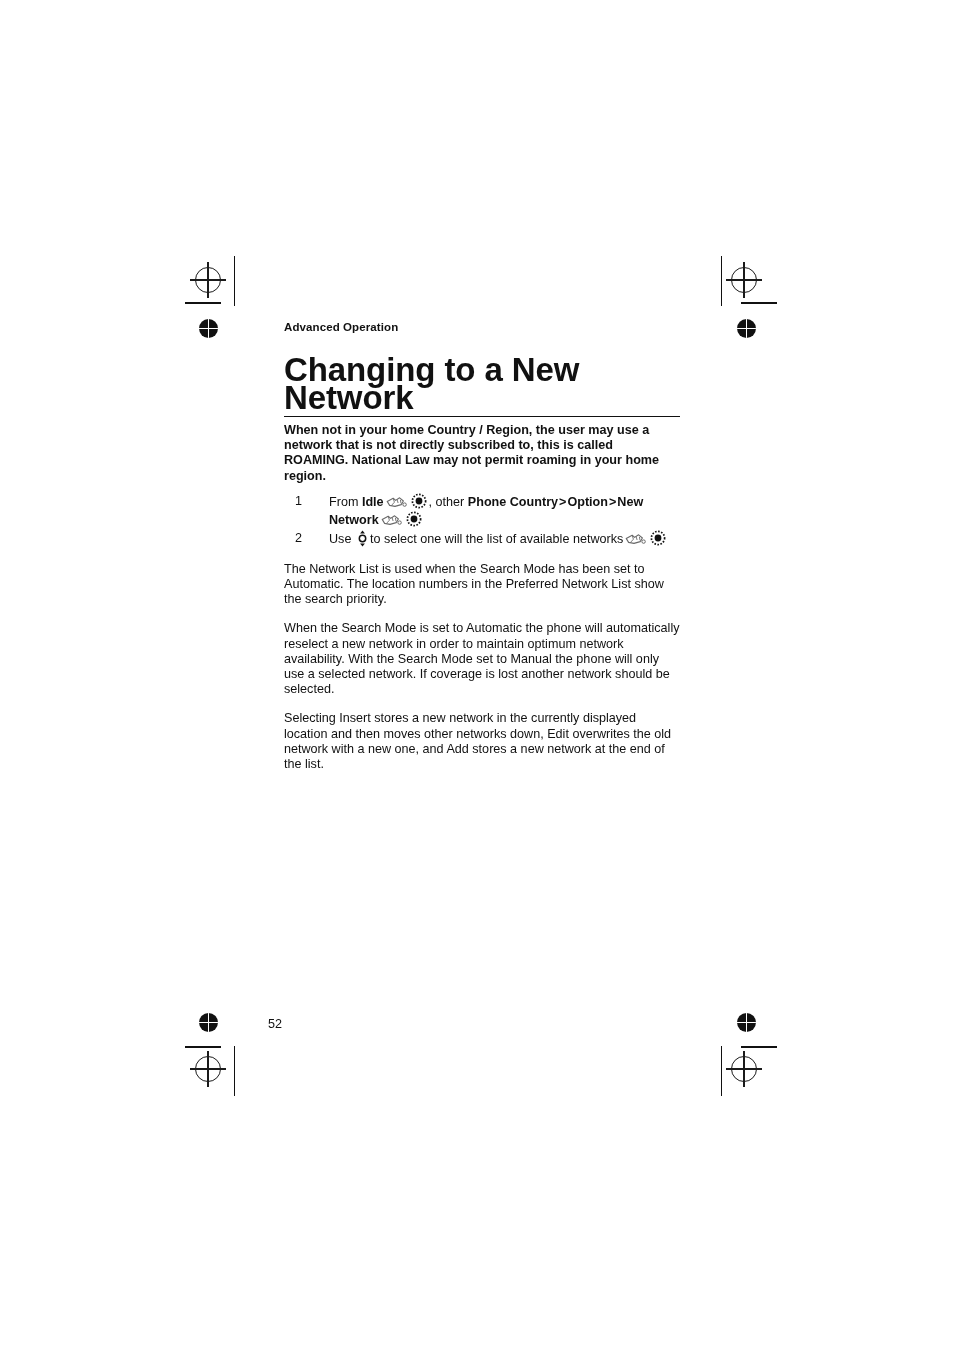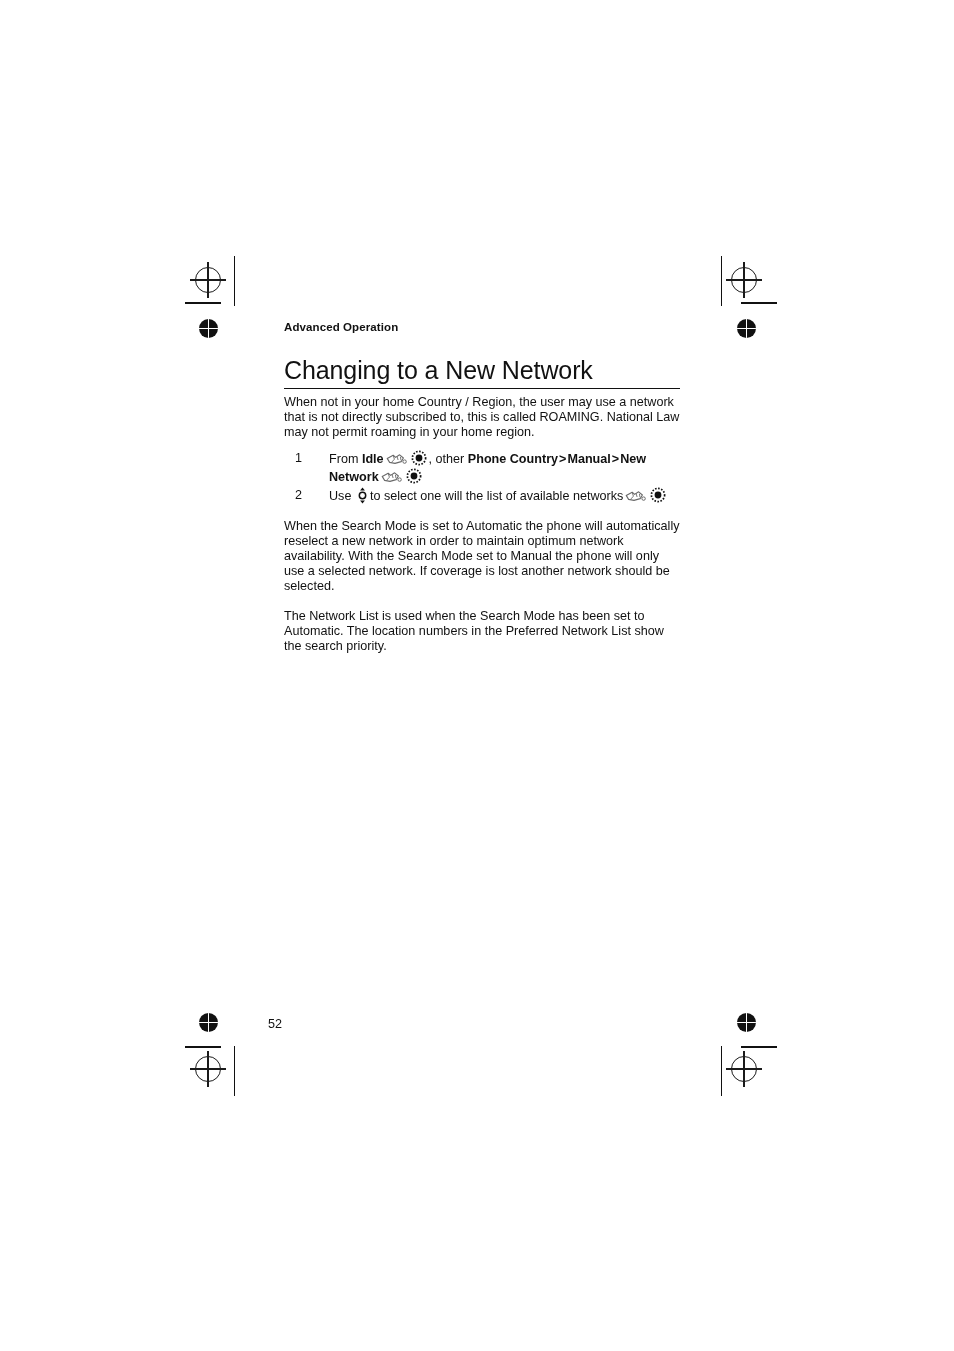--- a/index.html
+++ b/index.html
@@ -98,37 +98,38 @@
 
   .running-head {
     font-size: 11.5px;
     font-weight: bold;
     letter-spacing: 0.1px;
     line-height: 14px;
     margin: 0 0 22px 0;
   }
 
   h1.chapter-title {
-    font-size: 25px;
-    font-weight: normal;
+    font-size: 33px;
+    font-weight: bold;
     line-height: 28px;
     letter-spacing: -0.1px;
     margin: 0 0 2px 0;
     padding: 0 0 4px 0;
     border-bottom: 1.2px solid #111111;
   }
 
   p.para {
     font-size: 12.6px;
     line-height: 15.2px;
     margin: 7px 0 0 0;
     text-align: left;
   }
   p.para.first-after-title {
     margin-top: 6px;
+    font-weight: bold;
   }
   p.para.spaced {
     margin-top: 14px;
   }
 
   
   ol.steps {
     list-style: none;
     margin: 9px 0 9px 0;
     padding: 0;
@@ -205,21 +206,21 @@
       <span class="b">Idle</span><span class="glyph"><svg width="21" height="13" viewBox="0 0 21 13">
             <path d="M1.2 5.4 L7.2 2.2 L9.6 4.4 L13.6 1.8 L17.4 5.0 L15.2 8.6 L9.0 10.4 L3.6 9.4 Z" fill="none" stroke="#6a6a6a" stroke-width="1.1" stroke-linejoin="round"></path>
             <path d="M7.2 2.3 L8.4 6.2 L6.0 8.9" fill="none" stroke="#6a6a6a" stroke-width="0.9"></path>
             <path d="M11.0 3.2 L12.1 7.0" fill="none" stroke="#6a6a6a" stroke-width="0.9"></path>
             <path d="M14.4 3.9 L15.0 7.3" fill="none" stroke="#6a6a6a" stroke-width="0.9"></path>
             <circle cx="18.6" cy="8.6" r="1.7" fill="none" stroke="#6a6a6a" stroke-width="1"></circle>
           </svg></span><span class="glyph"><svg width="16" height="16" viewBox="0 0 16 16">
             <circle cx="8" cy="8" r="6.6" fill="none" stroke="#111" stroke-width="1.7" stroke-dasharray="1.6 1.5"></circle>
             <circle cx="8" cy="8" r="3.4" fill="#111"></circle>
           </svg></span><span>, other</span>
-      <span class="b">Phone Country</span><span class="gt">&gt;</span><span class="b">Manual</span><span class="gt">&gt;</span><span class="b">New Network</span><span class="glyph"><svg width="21" height="13" viewBox="0 0 21 13">
+      <span class="b">Phone Country</span><span class="gt">&gt;</span><span class="b">Option</span><span class="gt">&gt;</span><span class="b">New Network</span><span class="glyph"><svg width="21" height="13" viewBox="0 0 21 13">
             <path d="M1.2 5.4 L7.2 2.2 L9.6 4.4 L13.6 1.8 L17.4 5.0 L15.2 8.6 L9.0 10.4 L3.6 9.4 Z" fill="none" stroke="#6a6a6a" stroke-width="1.1" stroke-linejoin="round"></path>
             <path d="M7.2 2.3 L8.4 6.2 L6.0 8.9" fill="none" stroke="#6a6a6a" stroke-width="0.9"></path>
             <path d="M11.0 3.2 L12.1 7.0" fill="none" stroke="#6a6a6a" stroke-width="0.9"></path>
             <path d="M14.4 3.9 L15.0 7.3" fill="none" stroke="#6a6a6a" stroke-width="0.9"></path>
             <circle cx="18.6" cy="8.6" r="1.7" fill="none" stroke="#6a6a6a" stroke-width="1"></circle>
           </svg></span><span class="glyph"><svg width="16" height="16" viewBox="0 0 16 16">
             <circle cx="8" cy="8" r="6.6" fill="none" stroke="#111" stroke-width="1.7" stroke-dasharray="1.6 1.5"></circle>
             <circle cx="8" cy="8" r="3.4" fill="#111"></circle>
           </svg></span>
     </li>
@@ -236,20 +237,21 @@
             <path d="M14.4 3.9 L15.0 7.3" fill="none" stroke="#6a6a6a" stroke-width="0.9"></path>
             <circle cx="18.6" cy="8.6" r="1.7" fill="none" stroke="#6a6a6a" stroke-width="1"></circle>
           </svg></span><span class="glyph"><svg width="16" height="16" viewBox="0 0 16 16">
             <circle cx="8" cy="8" r="6.6" fill="none" stroke="#111" stroke-width="1.7" stroke-dasharray="1.6 1.5"></circle>
             <circle cx="8" cy="8" r="3.4" fill="#111"></circle>
           </svg></span>
     </li>
   </ol>
 
 
+  <p class="para spaced">The Network List is used when the Search Mode has been set to Automatic. The location numbers in the Preferred Network List show the search priority.</p>
+
   <p class="para spaced">When the Search Mode is set to Automatic the phone will automatically reselect a new network in order to maintain optimum network availability. With the Search Mode set to Manual the phone will only use a selected network. If coverage is lost another network should be selected.</p>
 
-  <p class="para spaced">The Network List is used when the Search Mode has been set to Automatic. The location numbers in the Preferred Network List show the search priority.</p>
-
+  <p class="para spaced">Selecting Insert stores a new network in the currently displayed location and then moves other networks down, Edit overwrites the old network with a new one, and Add stores a new network at the end of the list.</p>
 
 </div>
 
 <div class="page-number">52</div>
 
 </body></html>

